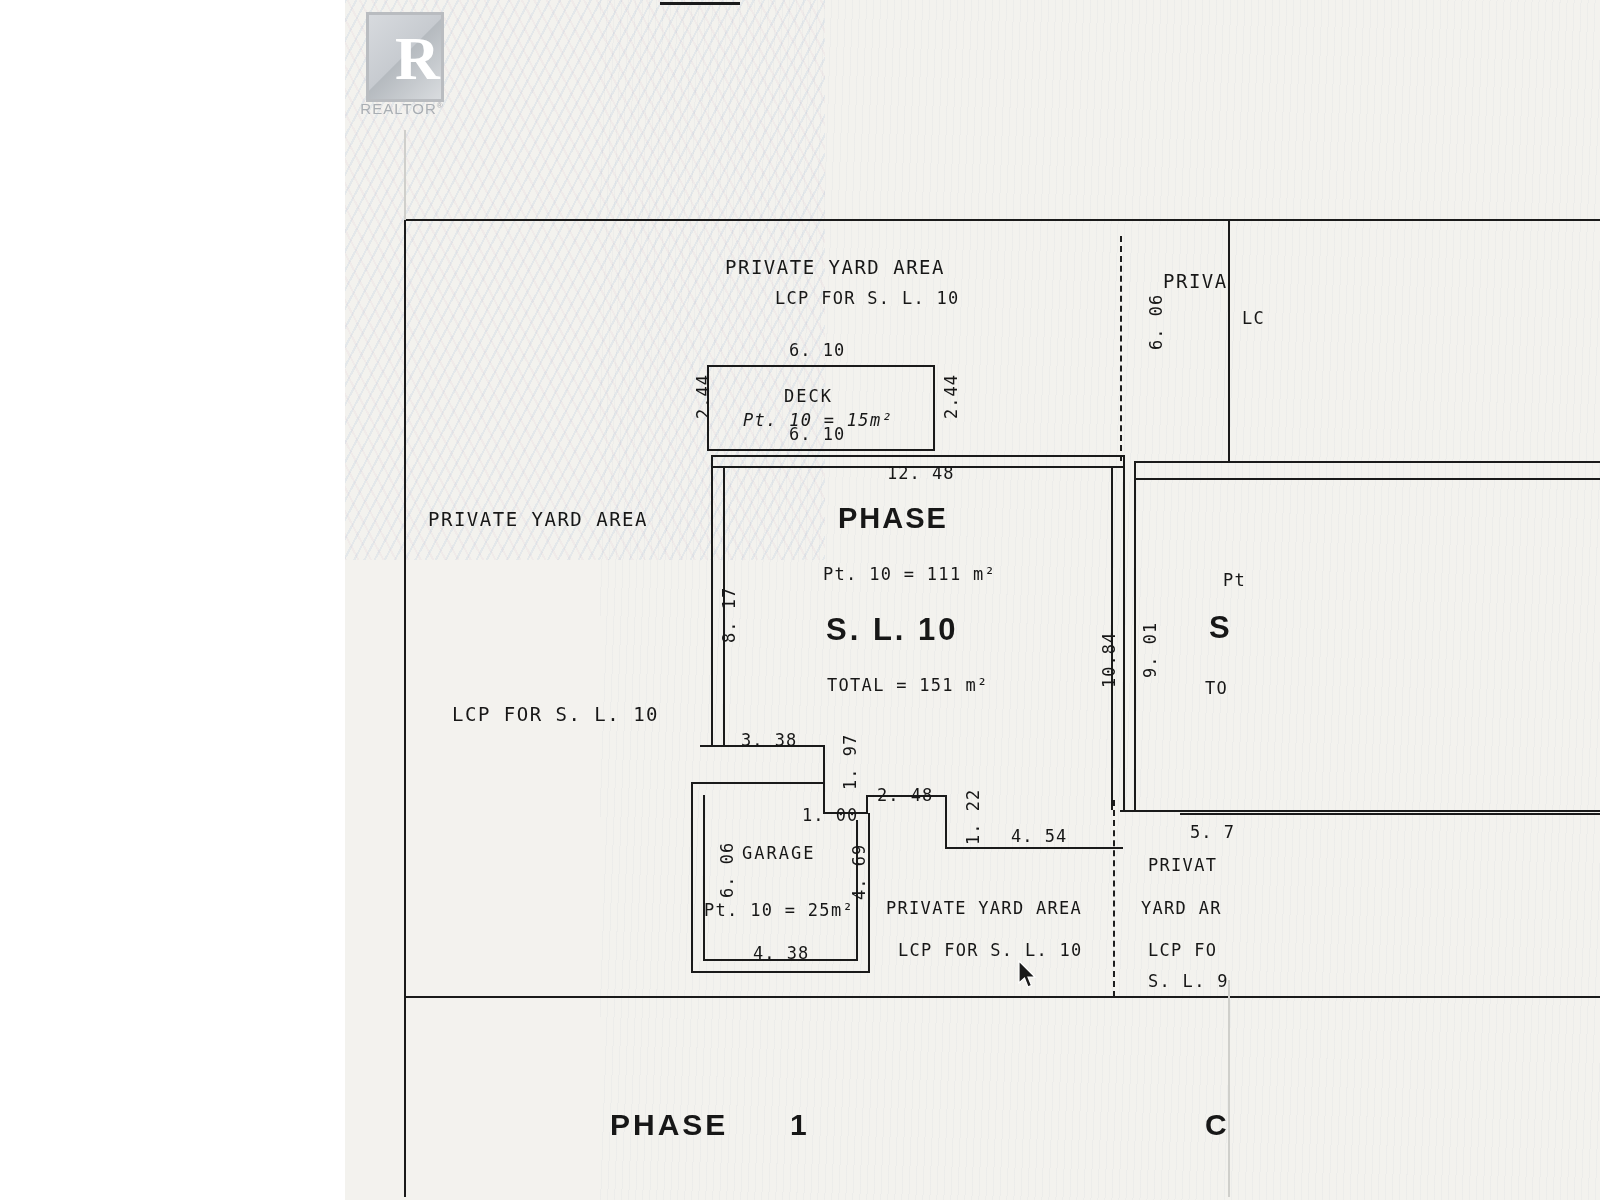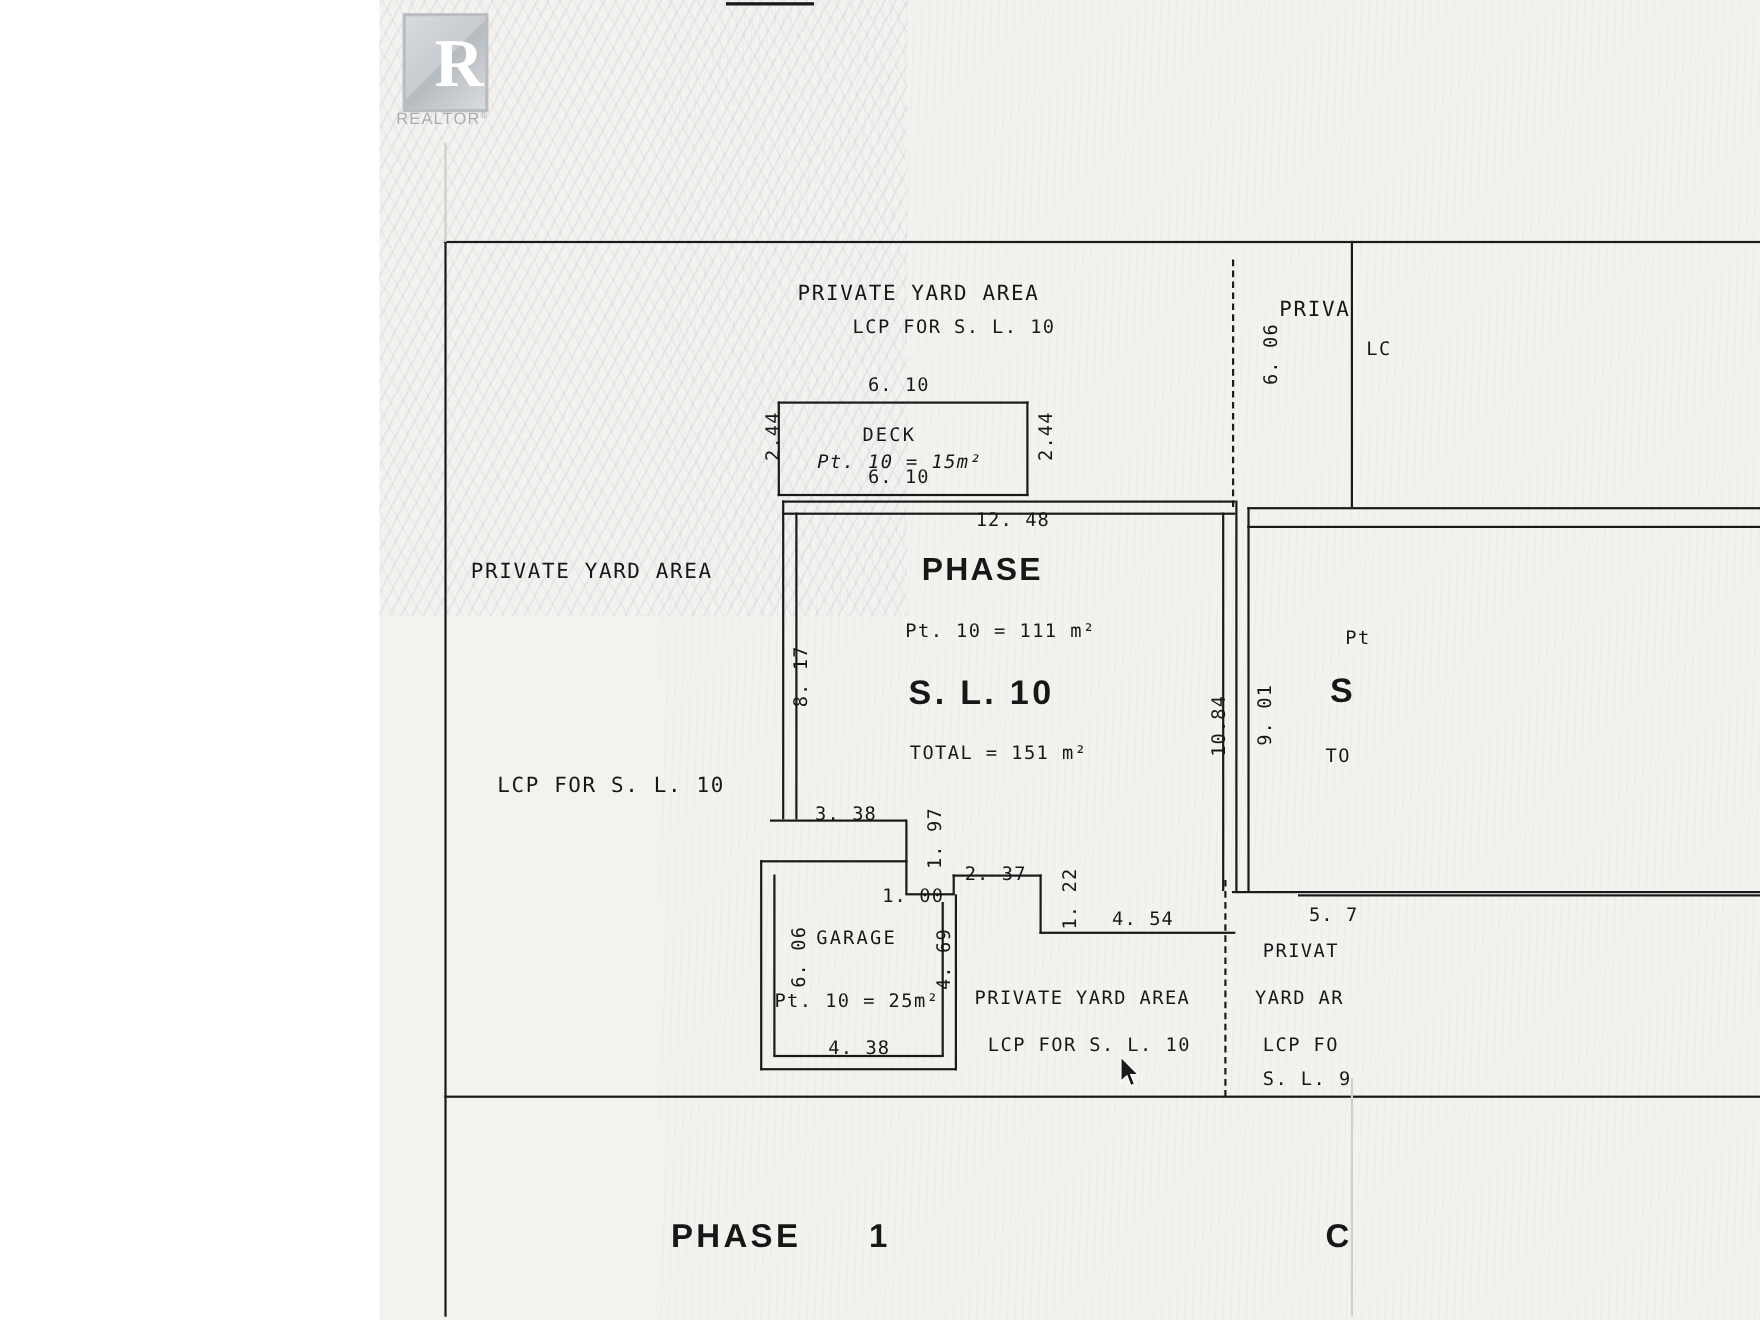--- a/index.html
+++ b/index.html
@@ -267,21 +267,21 @@
   <div class="lbl txt-small" style="left:827px; top:675px;">TOTAL = 151 m²</div>
 
   <div class="lbl txt-small" style="left:1205px; top:570px;margin-left:18px;">Pt</div>
   <div class="lbl txt-sl" style="left:1209px; top:610px;">S</div>
   <div class="lbl txt-small" style="left:1205px; top:678px;">TO</div>
   <div class="lbl dim" style="left:1190px; top:788px;margin-top:34px;">5. 7</div>
 
   <div class="lbl dim" style="left:741px; top:730px;">3. 38</div>
   <div class="lbl dim-v" style="left:840px; top:790px;">1. 97</div>
   <div class="lbl dim" style="left:802px; top:805px;">1. 00</div>
-  <div class="lbl dim" style="left:877px; top:785px;">2. 37</div>
+  <div class="lbl dim" style="left:877px; top:785px;">2. 48</div>
   <div class="lbl dim-v" style="left:963px; top:845px;">1. 22</div>
   <div class="lbl dim" style="left:1011px; top:826px;">4. 54</div>
 
   <div class="lbl dim-v" style="left:717px; top:898px;">6. 06</div>
   <div class="lbl dim-v" style="left:849px; top:900px;">4. 69</div>
   <div class="lbl txt-small" style="left:742px; top:843px; letter-spacing:2px;">GARAGE</div>
   <div class="lbl txt-small" style="left:704px; top:900px;">Pt. 10 = 25m²</div>
   <div class="lbl dim" style="left:753px; top:943px;">4. 38</div>
 
   <div class="lbl txt-small" style="left:886px; top:898px;">PRIVATE YARD AREA</div>

